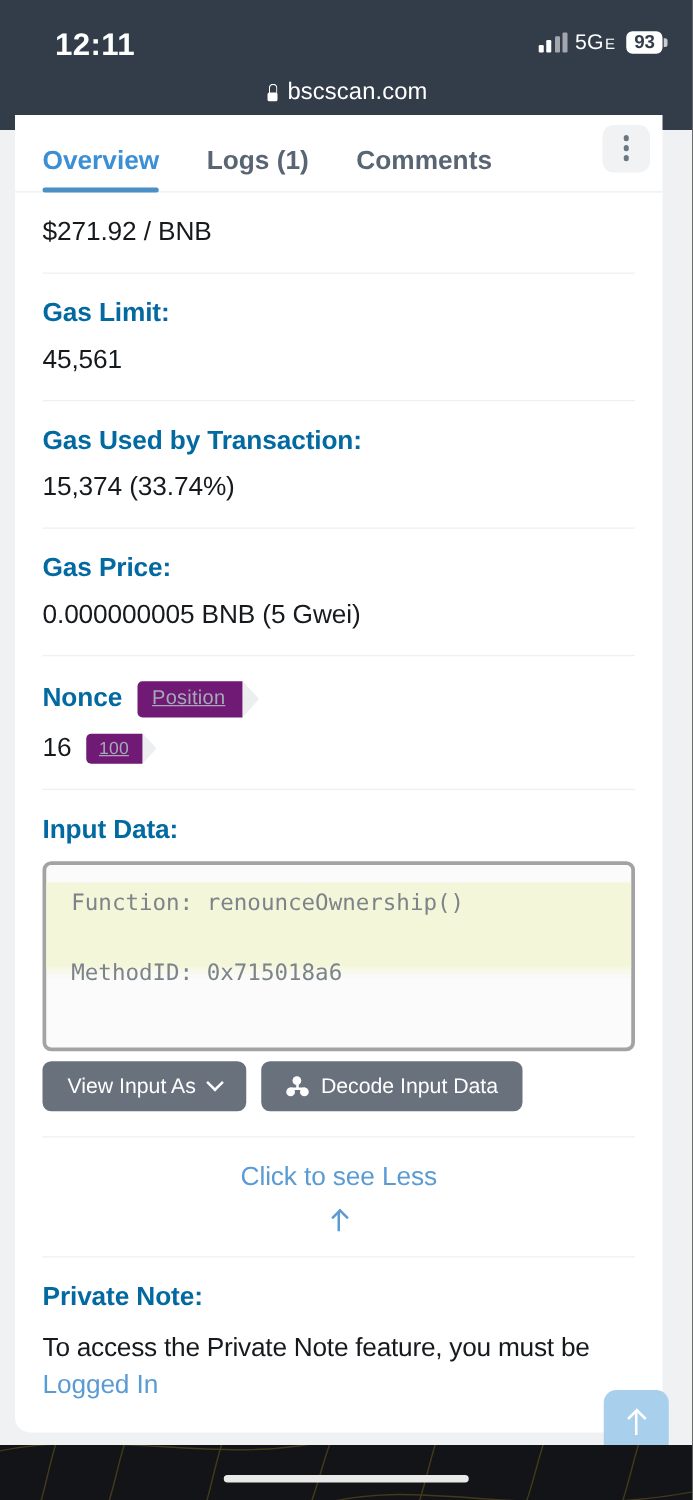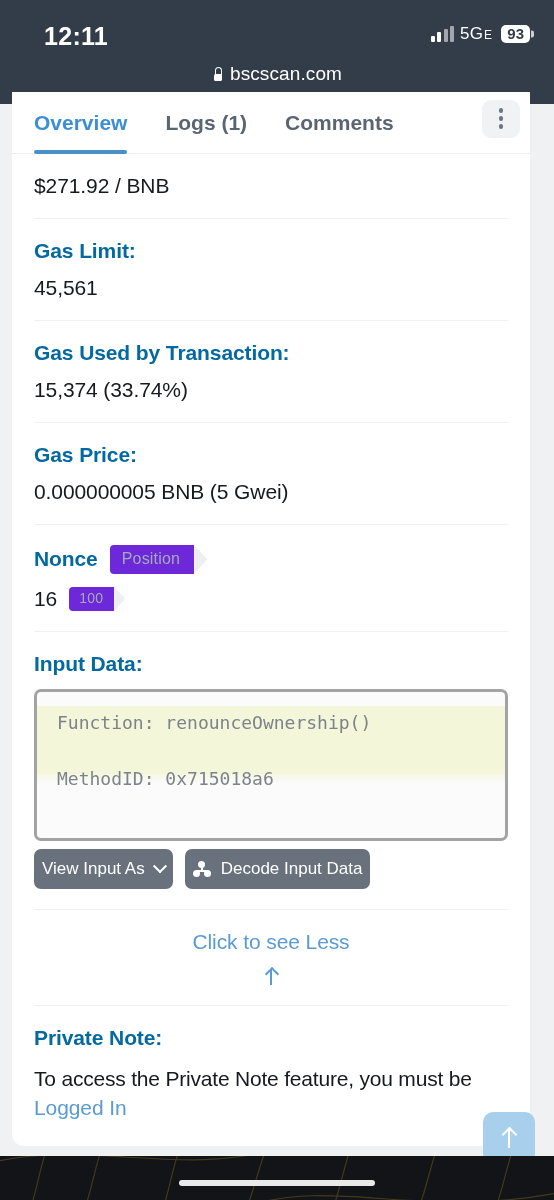--- a/index.html
+++ b/index.html
@@ -86,21 +86,21 @@
     position:relative;
     display:flex; align-items:center;
     height:62px;
     padding:0 10px 0 22px;
     border-bottom:1px solid #eceef0;
   }
   .tab {
     position:relative;
     font-size:21px; font-weight:700;
     color:#596573;
-    padding:0 0 18px 0;
+    padding:0 0 12px 0;
     margin-right:38px;
     white-space:nowrap;
     align-self:flex-end;
   }
   .tab.active { color:#3b8fd4; }
   .tab.active::after{
     content:""; position:absolute; left:0; right:0; bottom:-1px;
     height:4px; background:#4a90c4; border-radius:2px;
   }
   .kebab {
@@ -121,27 +121,28 @@
     font-size:21px; font-weight:700; color:#0369a1;
     margin-bottom:13px; letter-spacing:-.1px;
   }
   .value { font-size:21px; color:#16191d; letter-spacing:-.1px; }
   .plain { font-size:21px; color:#16191d; letter-spacing:-.1px; }
 
   
   .nonce-line { display:flex; align-items:center; gap:12px; }
   .tag {
     position:relative;
-    background:#6d28d9;
+    background:#701a75;
     color:#a3acb6;
     font-size:16px;
     padding:5px 14px 6px 12px;
     border-radius:4px 0 0 4px;
     line-height:1.1;
     letter-spacing:.2px;
+    text-decoration:underline;
   }
   .tag::after{
     content:""; position:absolute; right:-13px; top:0; bottom:0;
     width:13px;
     background:#eceef0;
     clip-path:polygon(0 0, 100% 50%, 0 100%);
   }
   .tag.sm { font-size:14px; padding:4px 11px 5px 10px; }
   .tag.sm::after{ right:-11px; width:11px; }
 
@@ -175,21 +176,21 @@
 
   
   .btnrow { display:flex; gap:12px; padding:8px 0 0 0; }
   .btn {
     background:#69717c;
     color:#fff;
     border-radius:7px;
     font-size:17px;
     height:40px;
     display:flex; align-items:center; gap:10px;
-    padding:0 8px;
+    padding:0 20px;
     white-space:nowrap;
   }
   .chev {
     width:10px; height:10px;
     border-right:2.2px solid #fff; border-bottom:2.2px solid #fff;
     transform:rotate(45deg) translate(-2px,-2px);
   }
   .nodes { width:18px; height:16px; position:relative; flex:0 0 auto; }
   .nodes i { position:absolute; width:7px; height:7px; border-radius:50%; background:#fff; }
   .nodes i:nth-child(1){ left:5.5px; top:0; }

